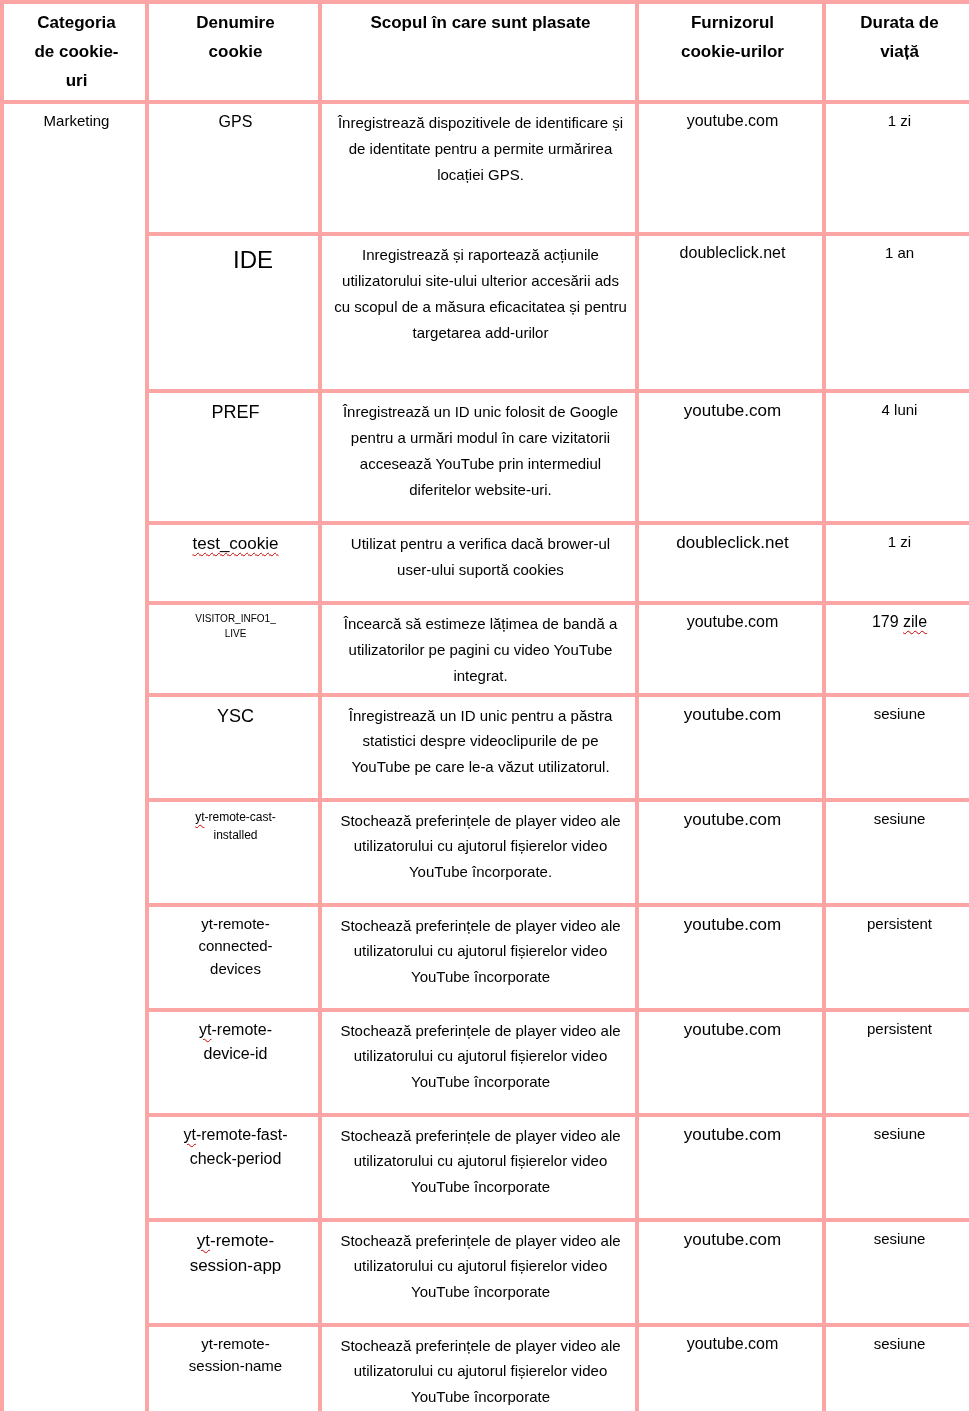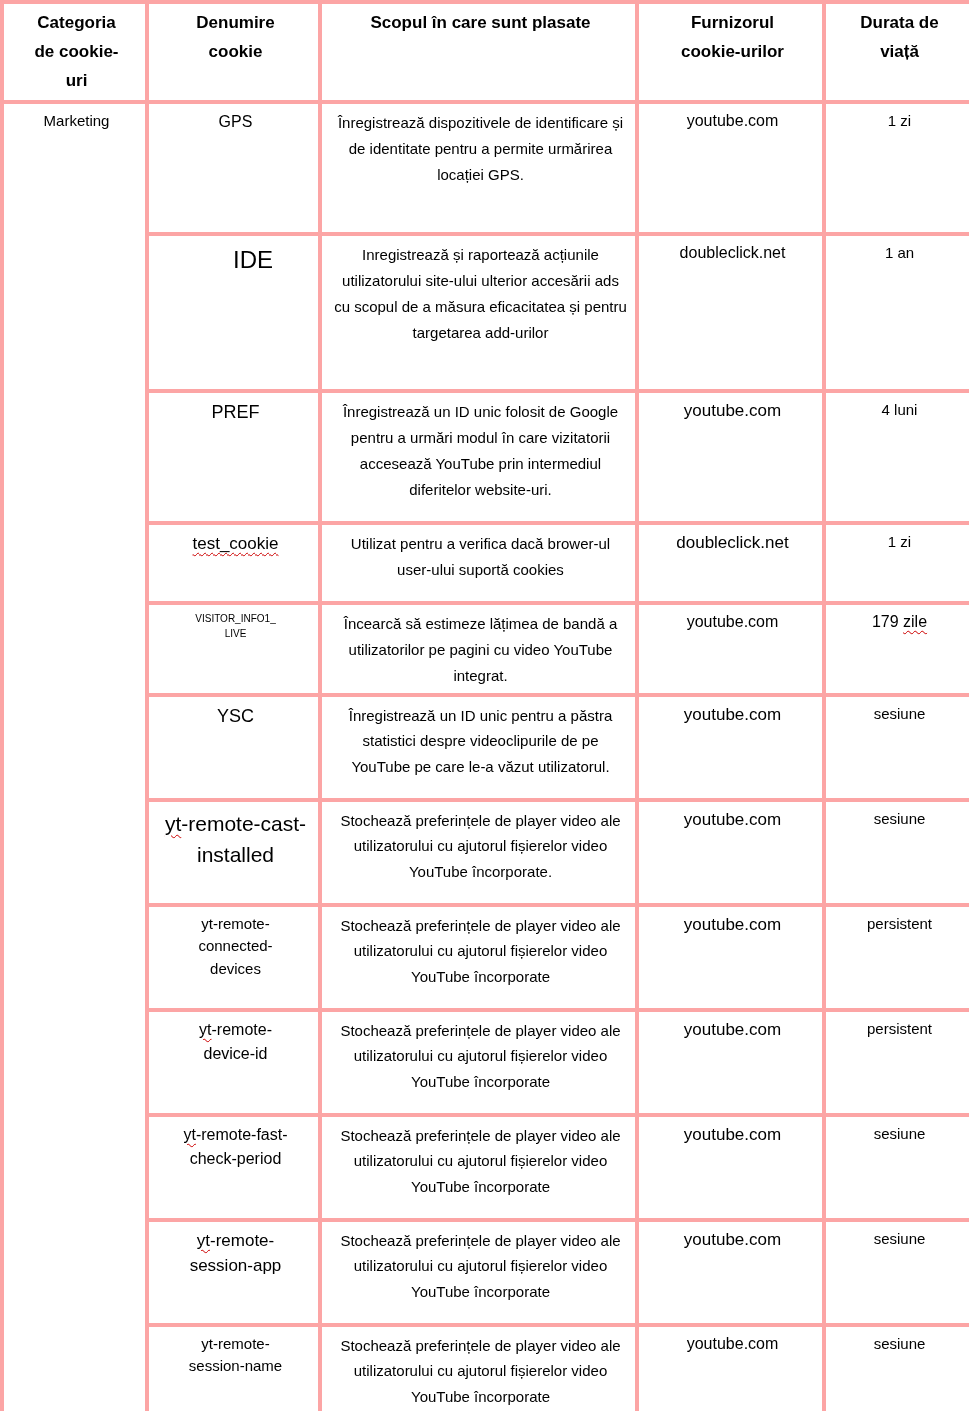--- a/index.html
+++ b/index.html
@@ -126,21 +126,21 @@
   </tr>
       <tr style="height: 105px;">
     <td class="name" style="font-size: 18px;"><span>YSC</span></td>
     <td class="desc">
           <div class="desc-inner">Înregistrează un ID unic pentru a păstra statistici despre videoclipurile de pe YouTube pe care le-a văzut utilizatorul.</div>
         </td>
     <td class="prov" style="font-size: 17px;">youtube.com</td>
     <td class="dur" style="font-size: 15px;"><span>sesiune</span></td>
   </tr>
       <tr style="height: 105px;">
-    <td class="name" style="font-size: 21px;"><span class="sp">yt</span><span>-remote-cast-</span><br><span>installed</span></td>
+    <td class="name" style="font-size: 12px;"><span class="sp">yt</span><span>-remote-cast-</span><br><span>installed</span></td>
     <td class="desc">
           <div class="desc-inner">Stochează preferințele de player video ale utilizatorului cu ajutorul fișierelor video YouTube încorporate.</div>
         </td>
     <td class="prov" style="font-size: 17px;">youtube.com</td>
     <td class="dur" style="font-size: 15px;"><span>sesiune</span></td>
   </tr>
       <tr style="height: 105px;">
     <td class="name" style="font-size: 15px;"><span>yt-remote-</span><br><span>connected-</span><br><span>devices</span></td>
     <td class="desc">
           <div class="desc-inner">Stochează preferințele de player video ale utilizatorului cu ajutorul fișierelor video YouTube încorporate</div>

